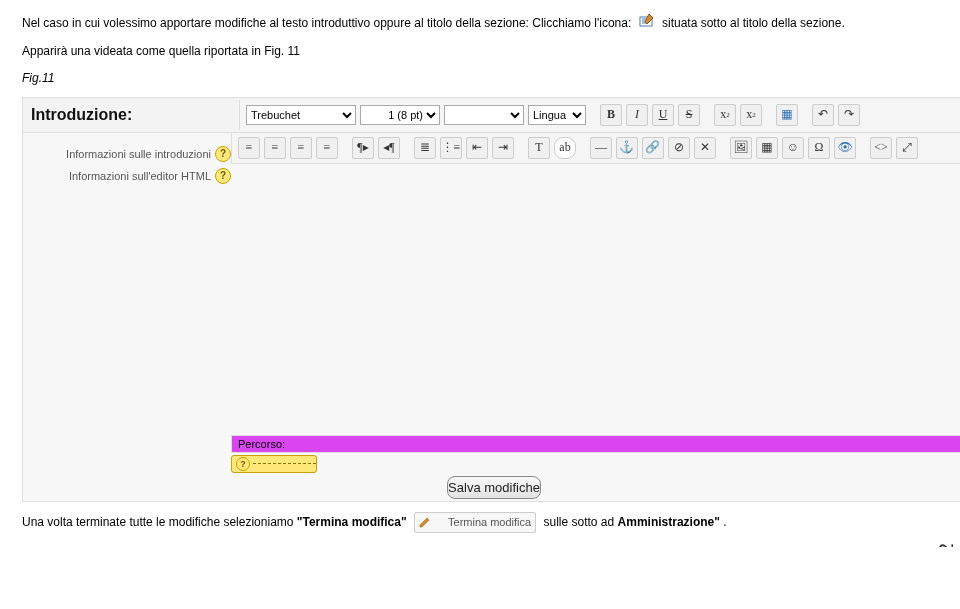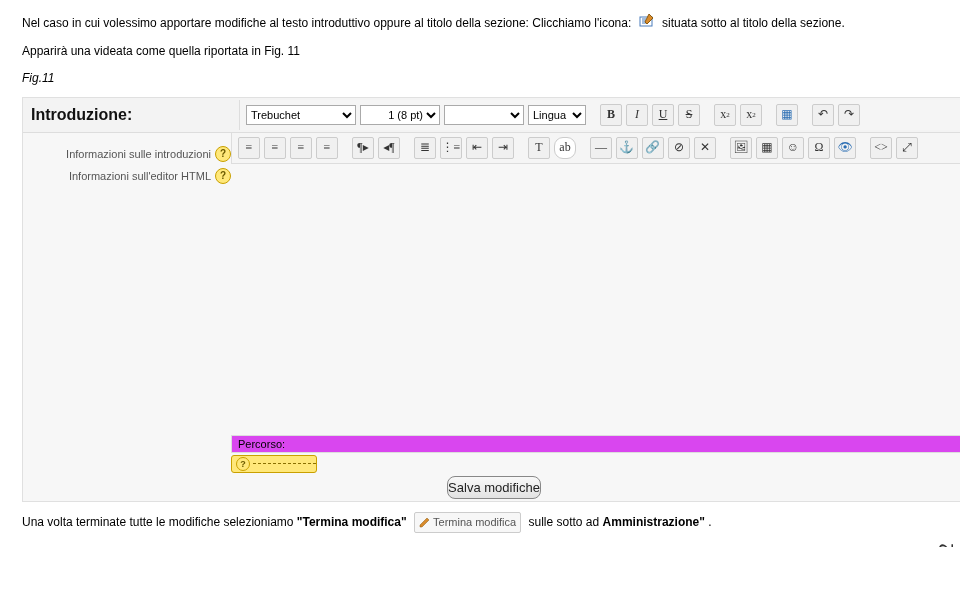--- a/index.html
+++ b/index.html
@@ -181,21 +181,21 @@
     bottom: 4px;
     font-size: 10px;
     transform: rotate(-90deg);
     transform-origin: right bottom;
     color: #333;
   }
   .page-number .num { font-size: 20px; }
   .termina-icon {
     display:inline-flex;
     align-items:center;
-    gap:2px;
+    gap:17px;
     border:1px solid #ccc;
     background:#f7f7f7;
     padding:1px 4px;
     border-radius:2px;
     font-size:11px;
     color:#555;
     vertical-align:middle;
     margin:0 4px;
   }
   .termina-icon svg { display:block }

